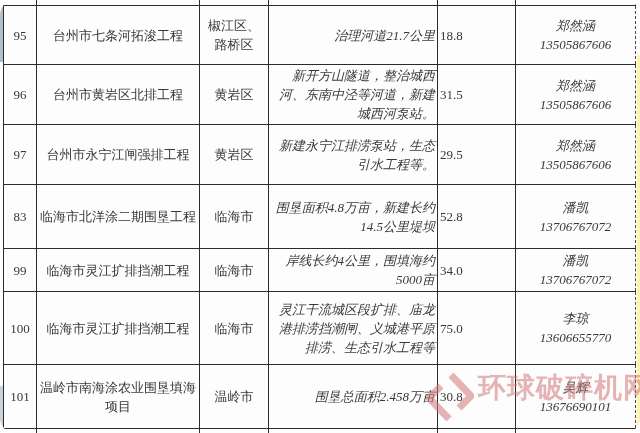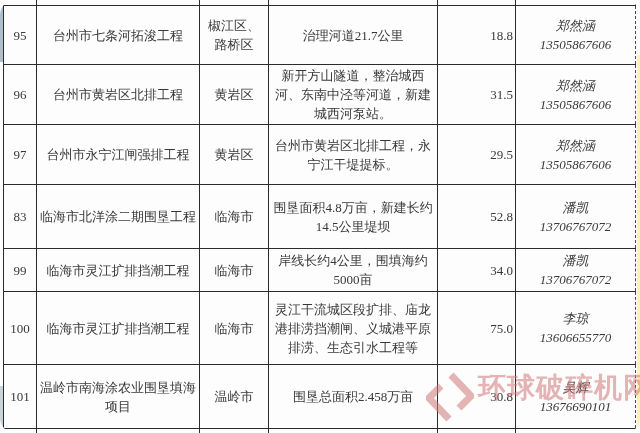--- a/index.html
+++ b/index.html
@@ -23,22 +23,22 @@
   tbody tr:nth-child(1){height:59px;}
   tbody tr:nth-child(2){height:60px;}
   tbody tr:nth-child(3){height:60px;}
   tbody tr:nth-child(4){height:64px;}
   tbody tr:nth-child(5){height:43px;}
   tbody tr:nth-child(6){height:73px;}
   tbody tr:nth-child(7){height:64px;}
   .c-no{text-align:center;}
   .c-name{text-align:center;padding:1px 3px;font-family:Liberation Serif, serif;}
   .c-district{text-align:center;padding:1px 1px;}
-  .c-desc{text-align:center;padding:2px 2px 2px 5px;}
-  .c-amt{text-align:right;}
+  .c-desc{text-align:right;padding:2px 2px 2px 5px;font-style:italic;}
+  .c-amt{text-align:left;}
   .c-contact{text-align:center;}
   .c-contact span{display:block;font-style:italic;}
   
   .wm{
     position:absolute;left:420px;top:363px;width:225px;height:70px;
     color:rgba(207,118,118,0.55);pointer-events:none;z-index:5;
   }
   .wm-logo{position:absolute;left:6px;top:8px;width:48px;height:52px;}
   .wm-text{
     position:absolute;left:58px;top:6px;font-size:28px;font-weight:bold;
@@ -99,21 +99,21 @@
       <td class="c-contact">
         <span>郑然涵</span>
         <span>13505867606</span>
       </td>
     </tr>
 
     <tr>
       <td class="c-no">97</td>
       <td class="c-name">台州市永宁江闸强排工程</td>
       <td class="c-district">黄岩区</td>
-      <td class="c-desc">台州市黄岩区北排工程，永宁江干堤提标。</td>
+      <td class="c-desc">新建永宁江排涝泵站，生态引水工程等。</td>
       <td class="c-amt">29.5</td>
       <td class="c-contact">
         <span>郑然涵</span>
         <span>13505867606</span>
       </td>
     </tr>
 
     <tr>
       <td class="c-no">83</td>
       <td class="c-name">临海市北洋涂二期围垦工程</td>

